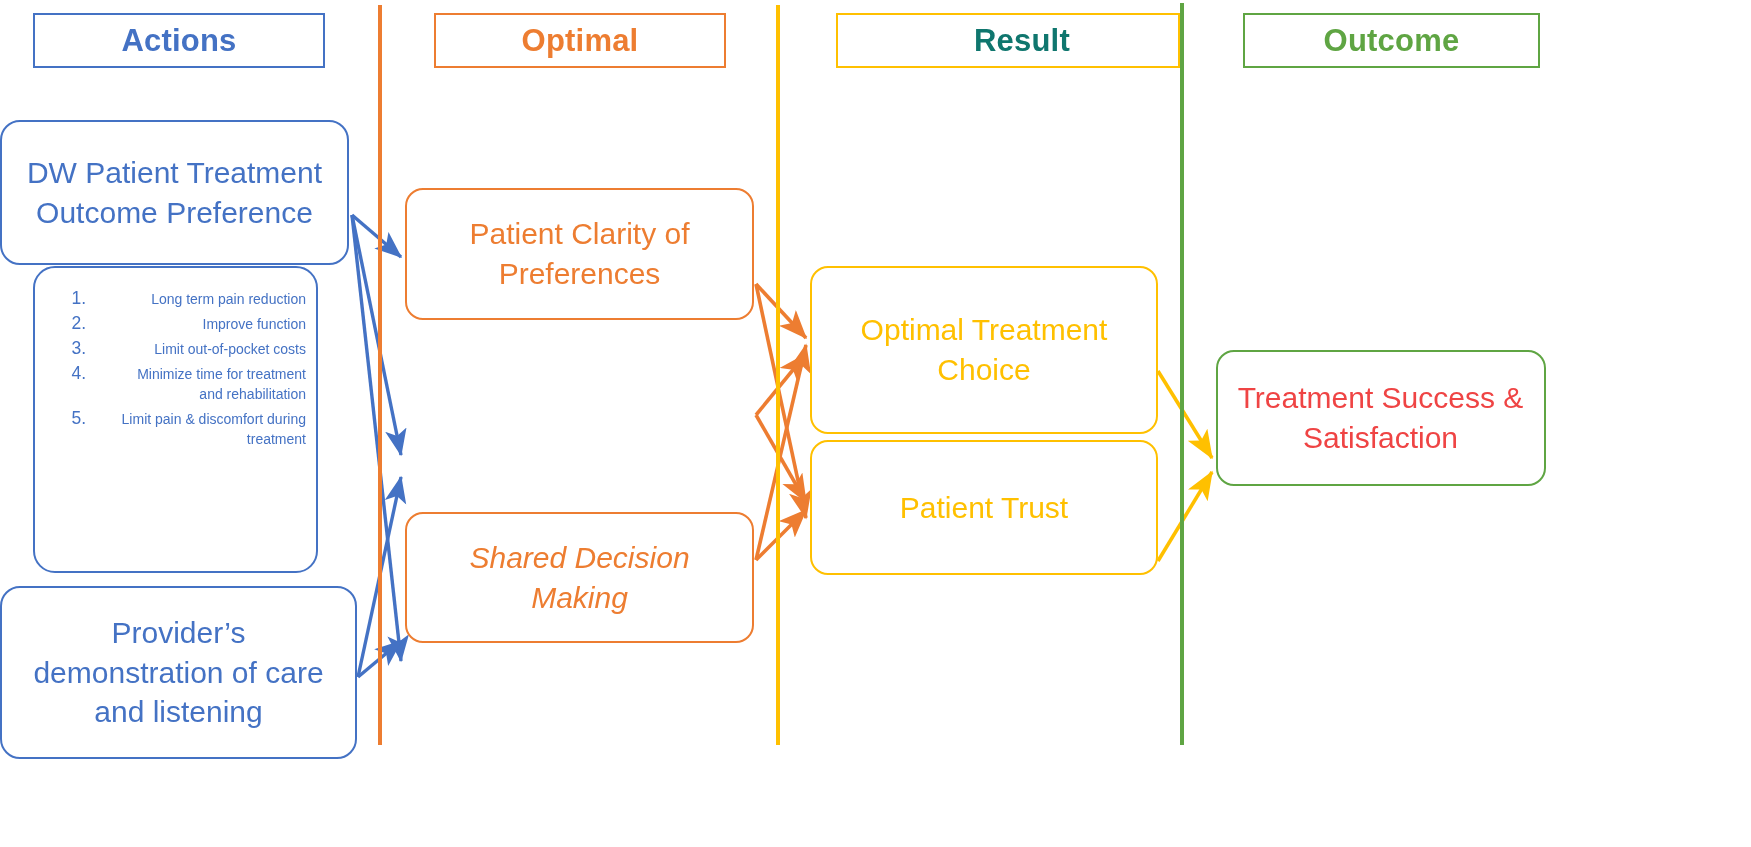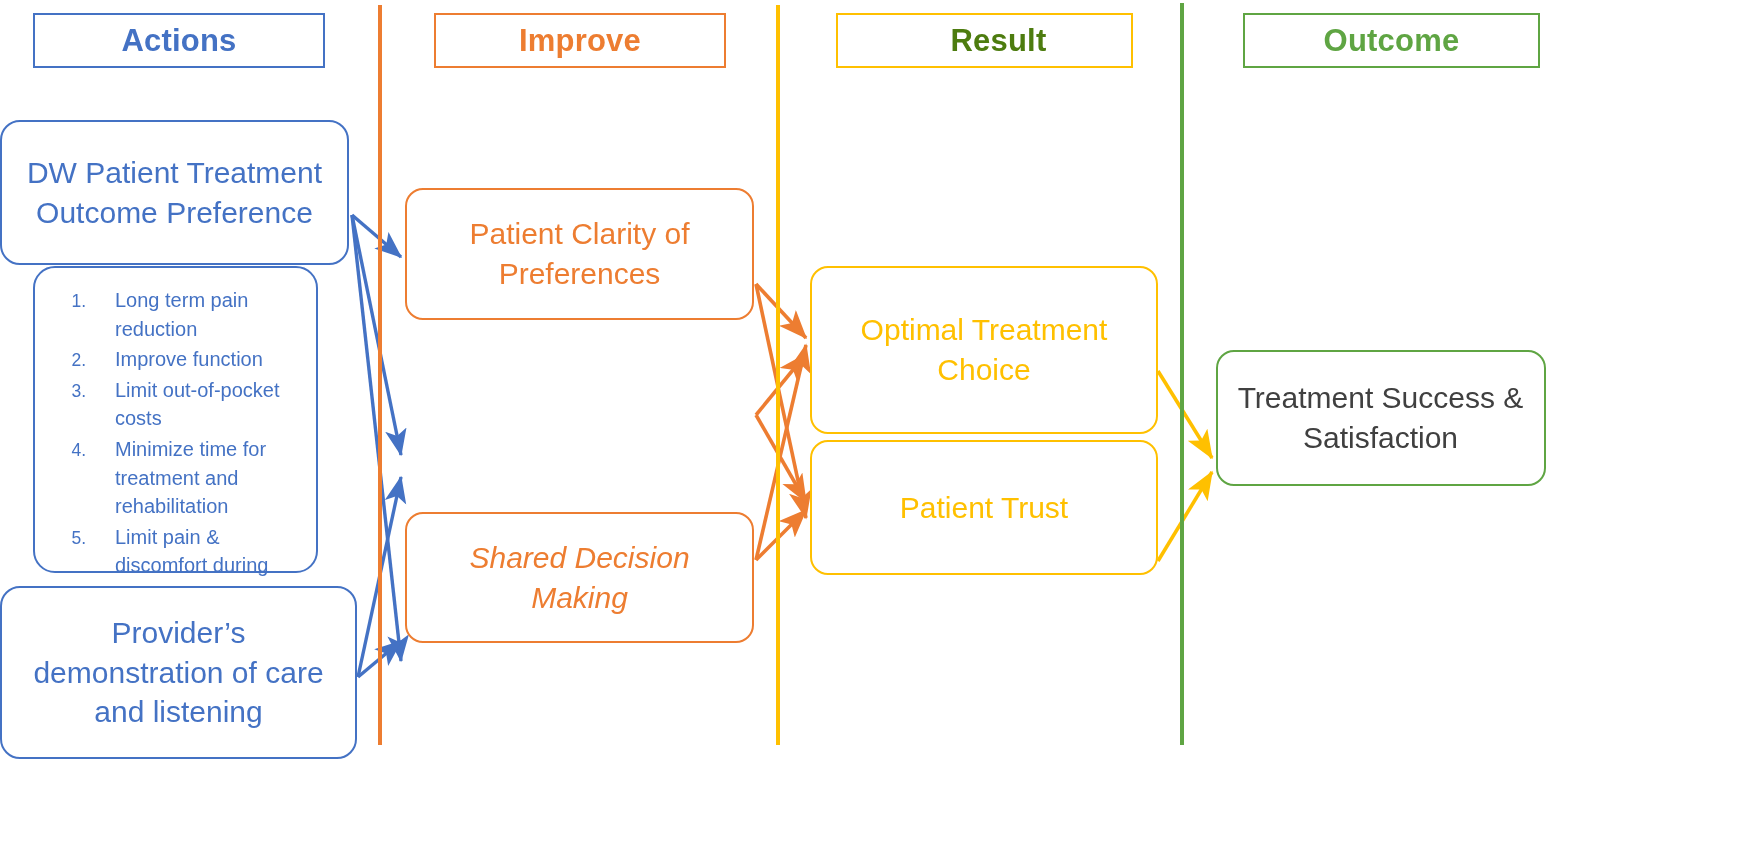--- a/index.html
+++ b/index.html
@@ -36,22 +36,22 @@
     justify-content: center;
     font-weight: bold;
     font-size: 31px;
     letter-spacing: .2px;
     color: #4472c4;
   }
   .col-header.actions  { left: 33px;   top: 13px; width: 292px; height: 55px;
                          border-color:#4472c4; color:#4472c4; }
   .col-header.factors  { left: 434px;  top: 13px; width: 292px; height: 55px;
                          border-color:#ed7d31; color:#ed7d31; }
-  .col-header.result   { left: 836px;  top: 13px; width: 297px; height: 55px;
-                         border-color:#ffc000; color:#4d7c0f;padding-left:28px; }
+  .col-header.result   { left: 836px;  top: 13px; width: 344px; height: 55px;
+                         border-color:#ffc000; color:#0f766e;padding-left:28px; }
   .col-header.outcome  { left: 1243px; top: 13px; width: 297px; height: 55px;
                          border-color:#5fa543; color:#5fa543; }
 
   
   .divider {
     position: absolute;
     width: 4px;
     top: 5px;
     height: 740px;
   }
@@ -90,22 +90,22 @@
   }
   .node.provider {
     left: 0px; top: 586px; width: 357px; height: 173px;
     border-radius: 20px;
   }
 
   ol.pref-items {
     margin: 18px 0 0 0;
     padding: 0 10px 0 56px;
     list-style: decimal;
-    text-align: left;
-    font-size: 20px;
+    text-align: right;
+    font-size: 14px;
     line-height: 1.43;
     color: #4472c4;
   }
   ol.pref-items li {
     margin-bottom: 2px;
     padding-left: 24px;
   }
   ol.pref-items li::marker { font-size: 17.5px; }
 
   
@@ -125,21 +125,21 @@
     color: #ffc000;
     left: 810px;
     width: 348px;
   }
   .node.optimal { top: 266px; height: 168px; }
   .node.trust   { top: 440px; height: 135px; }
 
   
   .node.outcome-node {
     border-color: #5fa543;
-    color: #404040;
+    color: #ef4444;
     left: 1216px;
     top: 350px;
     width: 330px;
     height: 136px;
     padding-left: 11px;
   }
 
   .node .label { display: block; }
 </style>
 </head>
@@ -189,21 +189,21 @@
   </svg>
 
   <div class="divider d1"></div>
   <div class="divider d2"></div>
   <div class="divider d3"></div>
 
   <div class="col-header actions">
     <span>Actions</span>
   </div>
   <div class="col-header factors">
-    <span>Improve</span>
+    <span>Optimal</span>
   </div>
   <div class="col-header result">
     <span>Result</span>
   </div>
   <div class="col-header outcome">
     <span>Outcome</span>
   </div>
 
   <div class="node dw-pref">
     <span class="label">DW Patient Treatment Outcome Preference</span>

